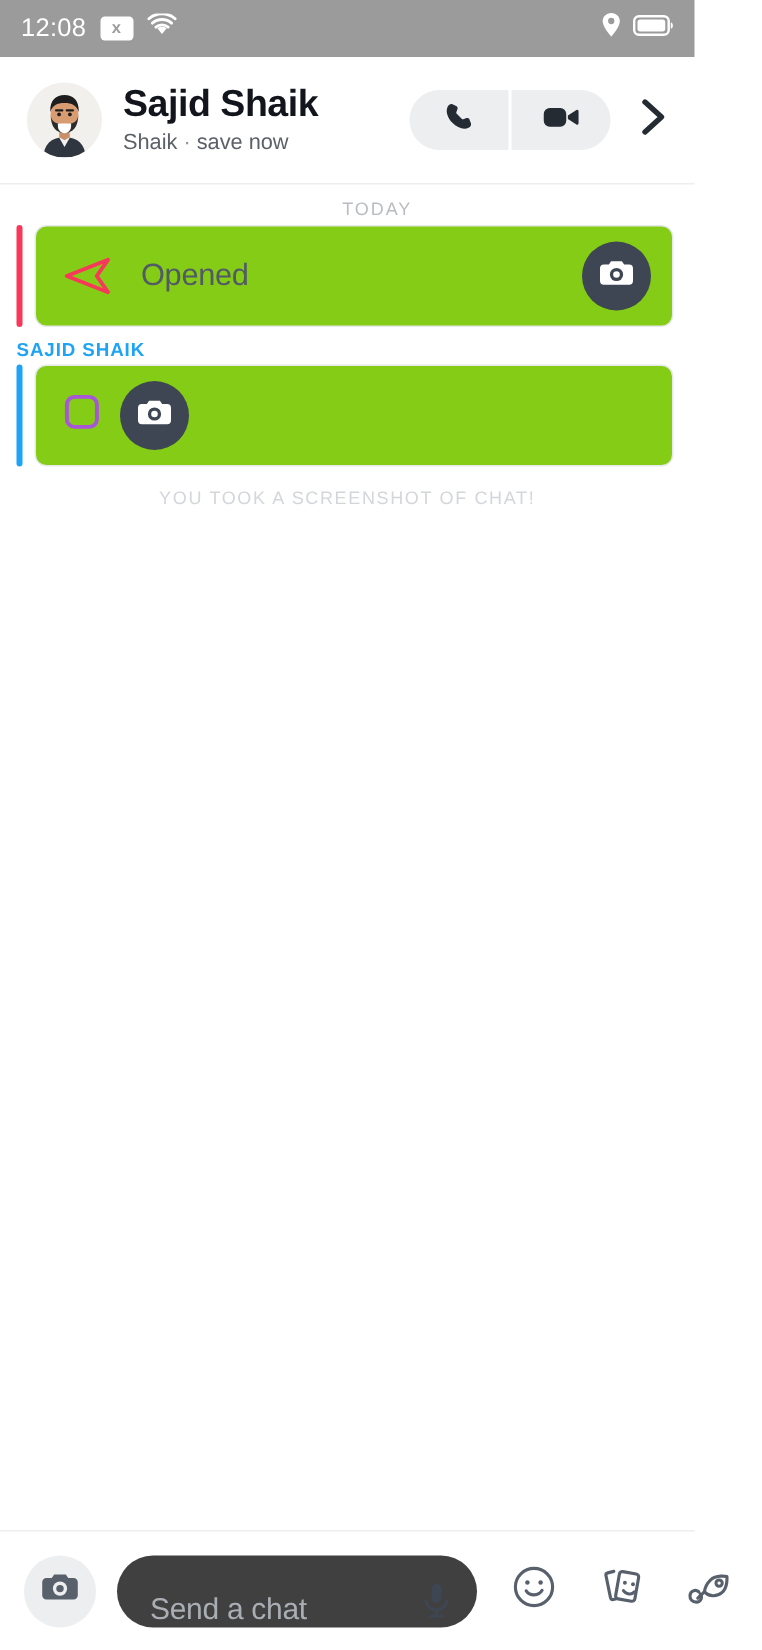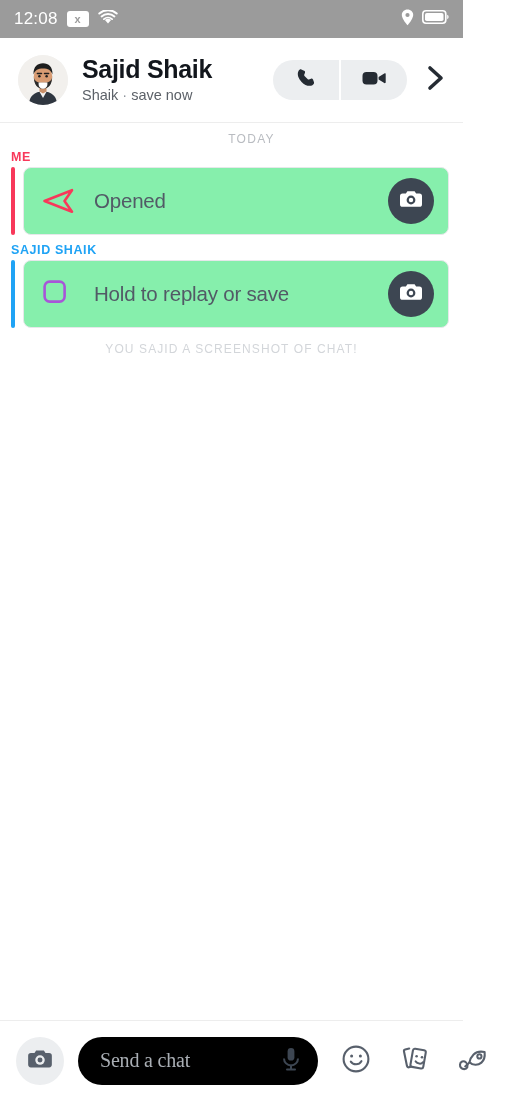--- a/index.html
+++ b/index.html
@@ -65,21 +65,21 @@
     padding-left: 11px; margin-bottom: 3px;
   }
   .grp-label.me { color: #f8385a; }
   .grp-label.them { color: #1fa3f5; }
   .row { display: flex; align-items: stretch; }
   .bar { width: 4px; border-radius: 2px; margin-left: 11px; flex: none; }
   .bar.me { background: #f8385a; }
   .bar.them { background: #1fa3f5; }
   .card {
     margin-left: 8px; flex: 1 1 auto;
-    border: 1px solid #e6e8ea; border-radius: 8px; background: #86efac;
+    border: 1px solid #e6e8ea; border-radius: 8px; background: #84cc16;
     height: 68px; display: flex; align-items: center; padding: 0 14px 0 18px;
   }
   .card-icon { width: 38px; flex: none; display: flex; align-items: center; }
   .card-text {
     flex: 1 1 auto; font-size: 20.5px; color: #525a66;
     letter-spacing: -.2px; margin-left: 14px;
   }
   .cam-circle {
     width: 46px; height: 46px; border-radius: 50%; background: #3d4652;
     flex: none; display: flex; align-items: center; justify-content: center;
@@ -94,22 +94,22 @@
     position: absolute; left: 0; right: 0; bottom: 0; height: 80px;
     border-top: 1px solid #ededed; background: #fff;
     display: flex; align-items: center; padding: 0 16px;
   }
   .bb-cam {
     width: 48px; height: 48px; border-radius: 50%; background: #eceef0;
     display: flex; align-items: center; justify-content: center; flex: none;
   }
   .chat-input {
     flex: 0 0 auto; width: 240px; height: 48px; margin-left: 14px;
-    background: #000000; border-radius: 24px;
-    display: flex; align-items: center; padding: 0 16px 0 22px; font-family: Liberation Serif, serif;
+    background: #404040; border-radius: 24px;
+    display: flex; align-items: flex-end; padding: 0 16px 0 22px;
   }
   .chat-placeholder {
     flex: 1 1 auto; font-size: 20px; color: #a9aeb4; letter-spacing: -.2px;
   }
   .bb-icons { display: flex; align-items: center; gap: 22px; margin-left: 20px; }
   .bb-icon { width: 36px; height: 36px; display:flex; align-items:center; justify-content:center; }
 </style>
 </head>
 <body>
 
@@ -200,21 +200,20 @@
         <svg width="22" height="30" viewBox="0 0 22 30">
           <path d="M5 5 L16 15 L5 25" fill="none" stroke="#252b33" stroke-width="3.6" stroke-linecap="round" stroke-linejoin="round"></path>
         </svg>
       </span>
     </div>
   </div>
 
   <div class="today">TODAY</div>
 
   <div class="grp">
-    <div class="grp-label me">ME</div>
     <div class="row">
       <div class="bar me"></div>
       <div class="card">
         <div class="card-icon">
           <svg width="34" height="26" viewBox="0 0 34 26">
             <path d="M2.5 13 L30 2.2 L22.5 13 L30 23.8 Z" fill="none" stroke="#f8385a" stroke-width="2.6" stroke-linejoin="round"></path>
           </svg>
         </div>
         <div class="card-text">Opened</div>
         <div class="cam-circle">
@@ -233,35 +232,34 @@
   <div class="grp" style="margin-top:8px;">
     <div class="grp-label them">SAJID SHAIK</div>
     <div class="row">
       <div class="bar them"></div>
       <div class="card">
         <div class="card-icon">
           <svg width="30" height="30" viewBox="0 0 30 30">
             <rect x="2.6" y="2.6" width="20" height="20" rx="5" fill="none" stroke="#a855d8" stroke-width="2.6"></rect>
           </svg>
         </div>
-        <div class="card-text">Hold to replay or save</div>
         <div class="cam-circle">
           <span>
             <svg width="26" height="26" viewBox="0 0 26 26">
               <path d="M9.4 5.2 h7.2 l1.5 2.2 h3.3 a2.6 2.6 0 0 1 2.6 2.6 v8.2 a2.6 2.6 0 0 1 -2.6 2.6 H4.6 A2.6 2.6 0 0 1 2 18.2 V10 a2.6 2.6 0 0 1 2.6 -2.6 h3.3 z" fill="#ffffff"></path>
               <circle cx="13" cy="14" r="4.4" fill="#3d4652"></circle>
               <circle cx="13" cy="14" r="2.2" fill="#ffffff"></circle>
             </svg>
           </span>
         </div>
       </div>
     </div>
   </div>
 
-  <div class="screenshot-note">YOU SAJID A SCREENSHOT OF CHAT!</div>
+  <div class="screenshot-note">YOU TOOK A SCREENSHOT OF CHAT!</div>
 
   <div class="bottombar">
     <div class="bb-cam">
       <span>
         <svg width="28" height="28" viewBox="0 0 26 26">
           <path d="M9.4 5.2 h7.2 l1.5 2.2 h3.3 a2.6 2.6 0 0 1 2.6 2.6 v8.2 a2.6 2.6 0 0 1 -2.6 2.6 H4.6 A2.6 2.6 0 0 1 2 18.2 V10 a2.6 2.6 0 0 1 2.6 -2.6 h3.3 z" fill="#58606c"></path>
           <circle cx="13" cy="14" r="4.4" fill="#eceef0"></circle>
           <circle cx="13" cy="14" r="2.3" fill="#58606c"></circle>
         </svg>
       </span>

